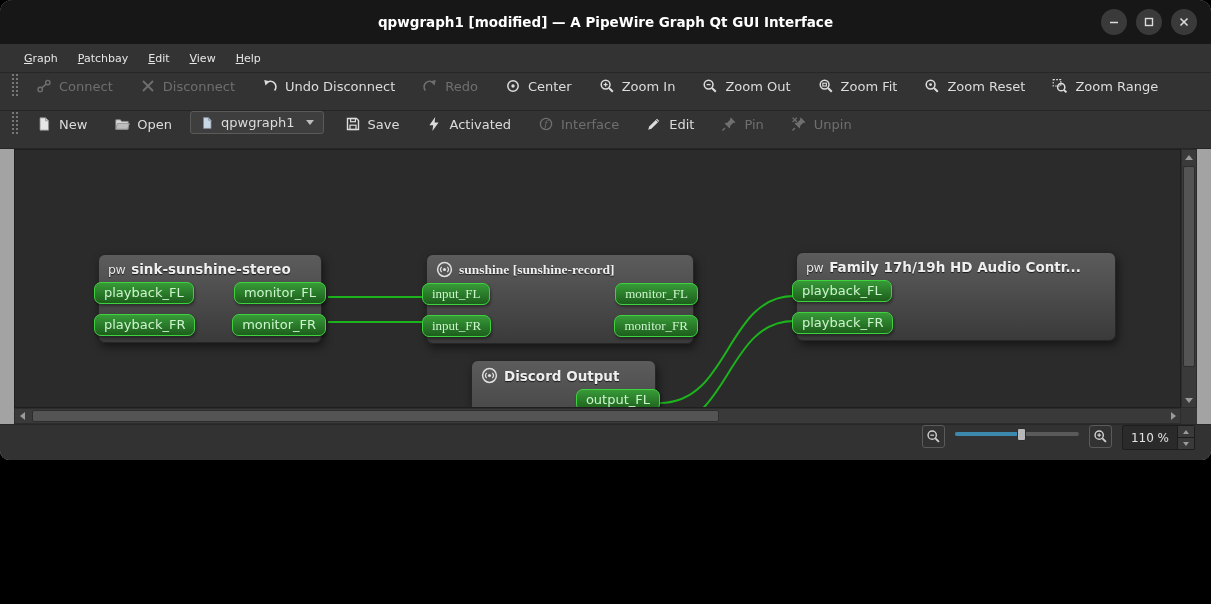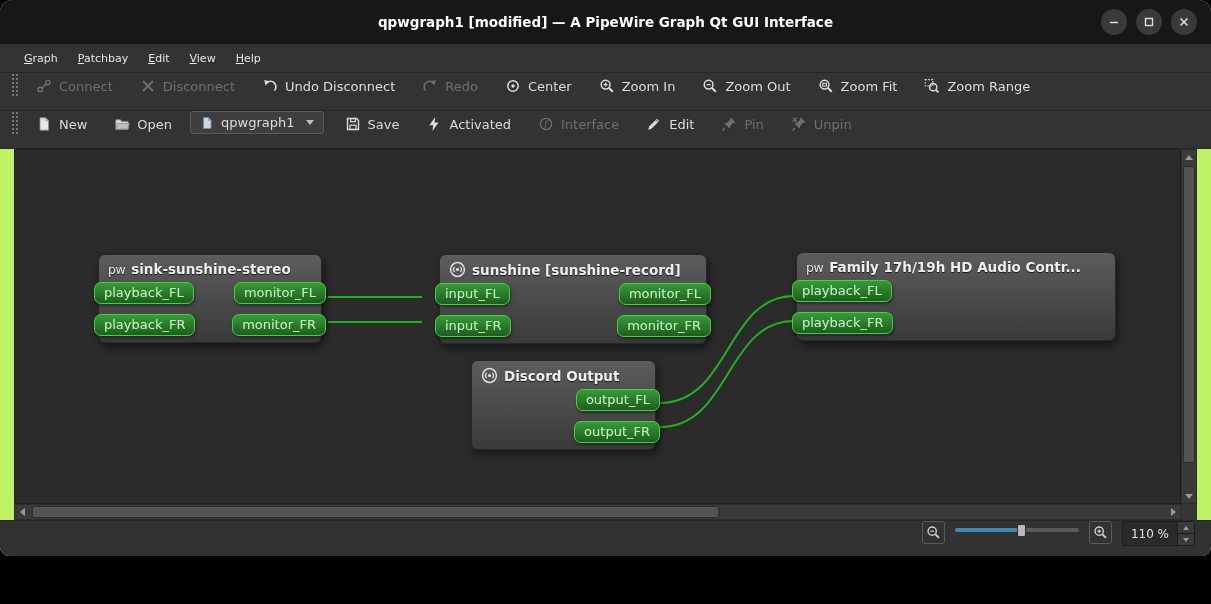--- a/index.html
+++ b/index.html
@@ -6,22 +6,22 @@
   html,body { margin:0; padding:0; }
   body {
     width:1211px; height:604px;
     background:#000;
     font-family:"DejaVu Sans", sans-serif;
     position:relative;
     overflow:hidden;
   }
   .window {
     position:absolute; left:0; top:0;
-    width:1211px; height:556px;
-    background:#bef264;
+    width:1211px; height:460px;
+    background:#a3a3a3;
     border-radius:12px 12px 9px 9px;
     overflow:hidden;
     display:flex; flex-direction:column;
   }
   
   .titlebar {
     height:44px; flex:0 0 44px;
     background:#171717;
     display:flex; align-items:center; justify-content:center;
     position:relative;
@@ -263,20 +263,28 @@
 
     <div class="tb-btn">
       <svg class="ic" width="16" height="16" viewBox="0 0 16 16">
           <circle cx="6.6" cy="6.6" r="4.4" fill="none" stroke="currentColor" stroke-width="1.5"></circle>
           <line x1="10" y1="10" x2="13.8" y2="13.8" stroke="currentColor" stroke-width="2"></line>
           <rect x="4.8" y="5.2" width="3.6" height="2.8" fill="none" stroke="currentColor" stroke-width="1.1"></rect>
         </svg>
       <span>Zoom Fit</span>
     </div>
 
+    <div class="tb-btn">
+      <svg class="ic" width="16" height="16" viewBox="0 0 16 16">
+          <circle cx="6.6" cy="6.6" r="4.4" fill="none" stroke="currentColor" stroke-width="1.5"></circle>
+          <line x1="10" y1="10" x2="13.8" y2="13.8" stroke="currentColor" stroke-width="2"></line>
+          <circle cx="6.6" cy="6.6" r="1.4" fill="currentColor"></circle>
+        </svg>
+      <span>Zoom Reset</span>
+    </div>
 
     <div class="tb-btn">
       <svg class="ic" width="16" height="16" viewBox="0 0 16 16">
           <rect x="1.2" y="1.6" width="7.6" height="6.4" fill="none" stroke="currentColor" stroke-width="1.1" stroke-dasharray="1.7 1.3"></rect>
           <circle cx="9.2" cy="9.2" r="3.6" fill="none" stroke="currentColor" stroke-width="1.5"></circle>
           <line x1="11.9" y1="11.9" x2="14.4" y2="14.4" stroke="currentColor" stroke-width="2"></line>
         </svg>
       <span>Zoom Range</span>
     </div>
   </div>
@@ -381,21 +389,21 @@
             <div class="port">playback_FL</div>
             <div class="port">playback_FR</div>
           </div>
           <div class="pcol right">
             <div class="port">monitor_FL</div>
             <div class="port">monitor_FR</div>
           </div>
         </div>
       </div>
 
-      <div class="node" style="left:424px; top:104px; width:268px;">
+      <div class="node" style="left:411px; top:104px; width:268px;font-family:Liberation Serif, serif;">
         <div class="node-title">
           <svg width="17" height="17" viewBox="0 0 18 18">
               <circle cx="9" cy="9" r="7.3" fill="none" stroke="#dedede" stroke-width="1.6"></circle>
               <circle cx="9" cy="9" r="1.7" fill="#dedede"></circle>
               <path d="M6 6.2 a4.2 4.2 0 0 0 0 5.6" fill="none" stroke="#dedede" stroke-width="1.3"></path>
               <path d="M12 6.2 a4.2 4.2 0 0 1 0 5.6" fill="none" stroke="#dedede" stroke-width="1.3"></path>
             </svg>
           <span>sunshine [sunshine-record]</span>
         </div>
         <div class="ports">

